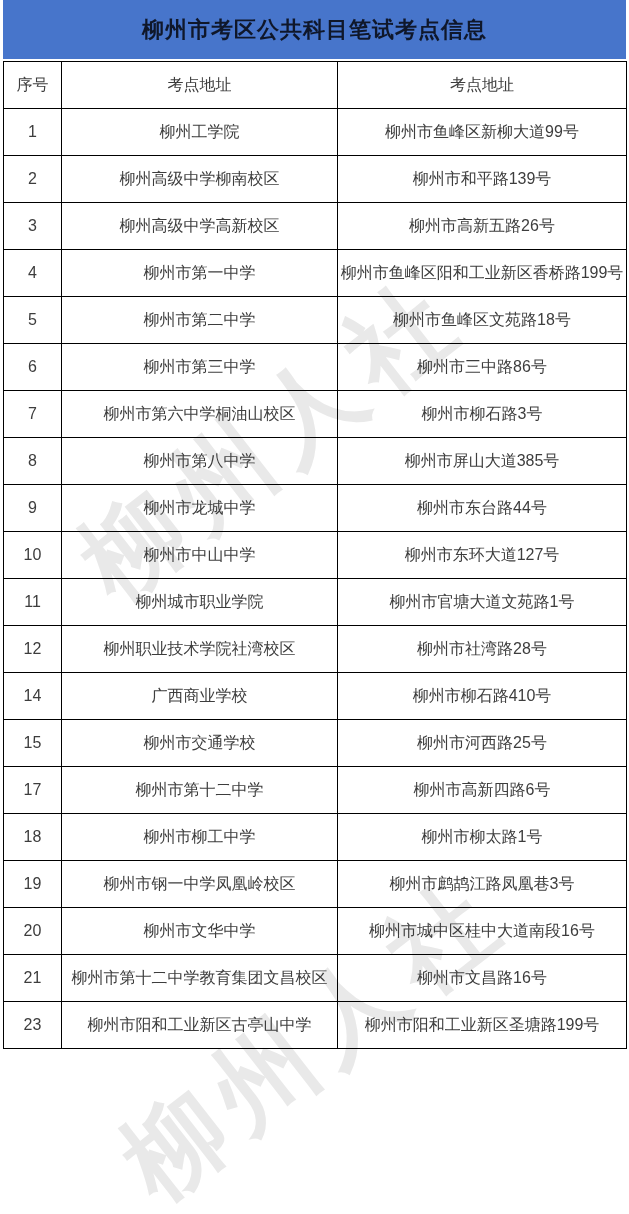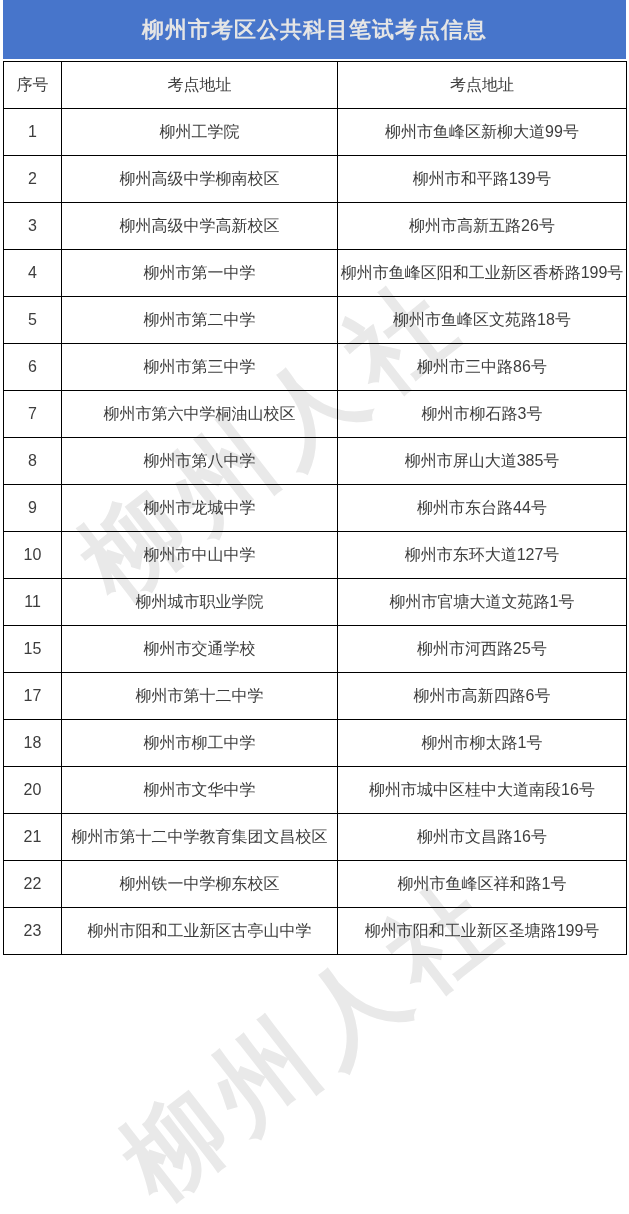--- a/index.html
+++ b/index.html
@@ -25,21 +25,21 @@
   }
   .wm1{left:48px;top:372px;}
   .wm2{left:90px;top:972px;}
 
   .title-bar{
     position:relative;z-index:2;
     margin:0 3px;
     height:59px;
     background:#4775cb;
     display:flex;align-items:center;justify-content:center;
-    color:#e5e5e5;
+    color:#0f172a;
     font-size:22px;
     font-weight:bold;
     letter-spacing:1px;
   }
 
   .table-wrap{position:relative;z-index:1;margin:2px 3px 4px 3px;}
   table.exam-table{
     width:623px;
     border-collapse:collapse;
     table-layout:fixed;
@@ -138,48 +138,58 @@
             <td>10</td>
             <td>柳州市中山中学</td>
             <td>柳州市东环大道127号</td>
           </tr>
           <tr>
             <td>11</td>
             <td>柳州城市职业学院</td>
             <td>柳州市官塘大道文苑路1号</td>
           </tr>
           <tr>
+            <td>12</td>
+            <td>柳州职业技术学院社湾校区</td>
+            <td>柳州市社湾路28号</td>
+          </tr>
+          <tr>
+            <td>14</td>
+            <td>广西商业学校</td>
+            <td>柳州市柳石路410号</td>
+          </tr>
+          <tr>
             <td>15</td>
             <td>柳州市交通学校</td>
             <td>柳州市河西路25号</td>
           </tr>
           <tr>
             <td>17</td>
             <td>柳州市第十二中学</td>
             <td>柳州市高新四路6号</td>
           </tr>
           <tr>
             <td>18</td>
             <td>柳州市柳工中学</td>
             <td>柳州市柳太路1号</td>
           </tr>
           <tr>
+            <td>19</td>
+            <td>柳州市钢一中学凤凰岭校区</td>
+            <td>柳州市鹧鸪江路凤凰巷3号</td>
+          </tr>
+          <tr>
             <td>20</td>
             <td>柳州市文华中学</td>
             <td>柳州市城中区桂中大道南段16号</td>
           </tr>
           <tr>
             <td>21</td>
             <td>柳州市第十二中学教育集团文昌校区</td>
             <td>柳州市文昌路16号</td>
-          </tr>
-          <tr>
-            <td>22</td>
-            <td>柳州铁一中学柳东校区</td>
-            <td>柳州市鱼峰区祥和路1号</td>
           </tr>
           <tr>
             <td>23</td>
             <td>柳州市阳和工业新区古亭山中学</td>
             <td>柳州市阳和工业新区圣塘路199号</td>
           </tr>
         </tbody>
     </table>
   </div>
 

